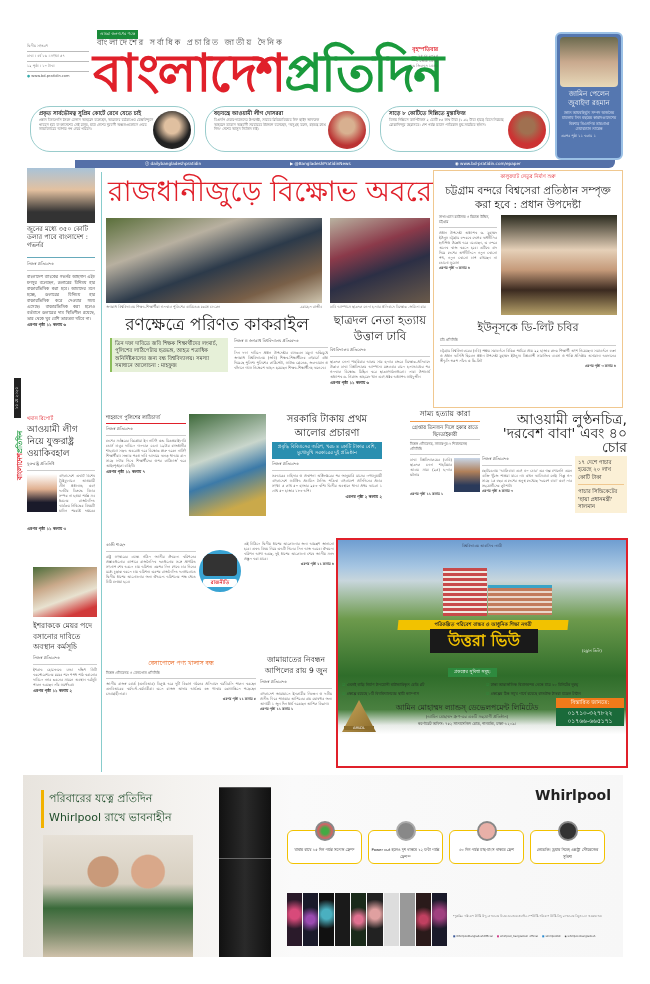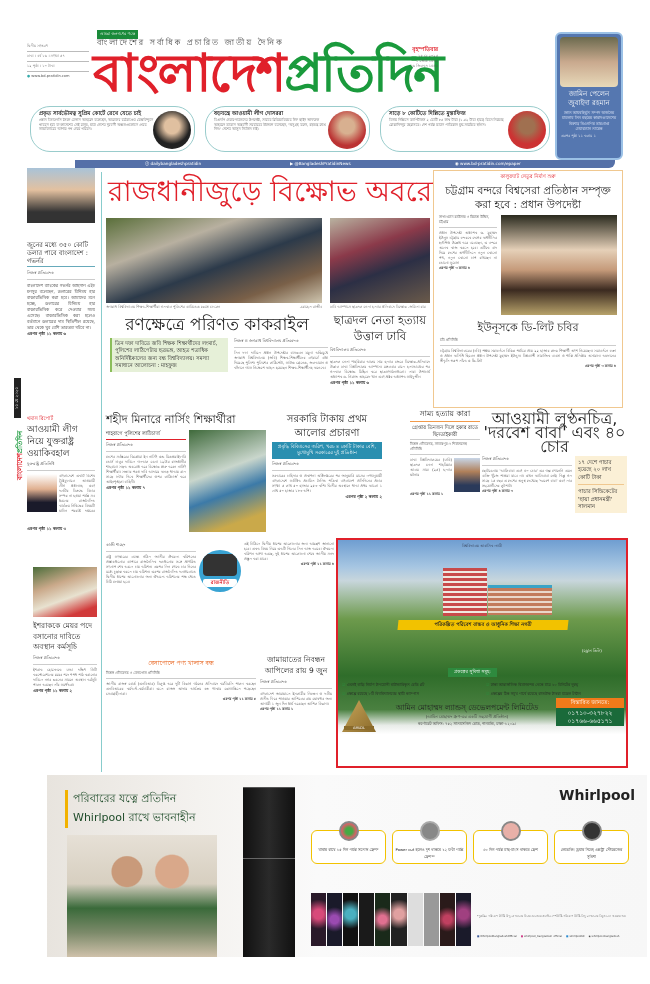--- a/index.html
+++ b/index.html
@@ -62,21 +62,21 @@
 </div>
 
 <div class="abs" style="left:75px;top:160px;width:540px;height:8px;background:#5570a8;border-radius:0 0 6px 0;color:#fff;font-size:4.2px;line-height:8px">
   <span class="abs" style="left:70px"><span>ⓕ </span><span>dailybangladeshpratidin</span></span>
   <span class="abs" style="left:215px"><span>▶ </span><span>@BangladeshPratidinNews</span></span>
   <span class="abs" style="left:380px"><span>◉ </span><span>www.bd-pratidin.com/epaper</span></span>
 </div>
 
 <div class="abs" style="left:27px;top:168px;width:68px">
   <div class="photo" style="height:55px;background:linear-gradient(180deg,#a9c3d8,#e3c1a0 40%,#333 80%)"></div>
-  <div style="font-size:6.5px;line-height:8px;margin-top:18px;border-bottom:1.5px solid #6ab;padding-bottom:1px">জুনের মধ্যে ৩৫০ কোটি ডলার পাবে বাংলাদেশ : গভর্নর</div>
+  <div style="font-size:6.5px;line-height:8px;margin-top:2px;border-bottom:1.5px solid #6ab;padding-bottom:8px">জুনের মধ্যে ৩৫০ কোটি ডলার পাবে বাংলাদেশ : গভর্নর</div>
   <div class="byline" style="margin-top:3px">নিজস্ব প্রতিবেদক</div>
   <div class="body-text">বাংলাদেশ ব্যাংকের গভর্নর আহসান এইচ মনসুর বলেছেন, ডলারের বিনিময় হার বাজারভিত্তিক করা হবে। আমাদের মনে হচ্ছে, ডলারের বিনিময় হার বাজারভিত্তিক করে দেওয়ার সময় এসেছে। বাজারভিত্তিক করা হলেও বর্তমানে ডলারের দাম স্থিতিশীল রয়েছে, তার থেকে খুব বেশি তারতম্য ঘটবে না।</div>
   <div class="cont">এরপর পৃষ্ঠা ১১ কলাম ৬</div>
 </div>
 
 <div class="abs" style="left:14px;top:378px;width:9px;height:140px">
   <div style="background:#222;color:#fff;font-size:4px;writing-mode:vertical-rl;transform:rotate(180deg);height:40px;text-align:center;margin-top:0px">১৫ মে ২০২৫</div>
   <div style="writing-mode:vertical-rl;transform:rotate(180deg);font-size:7px;font-weight:bold;margin-top:6px;height:56px">
     <span style="color:#e0202a">বাংলাদেশ</span><span style="color:#1a9a3c">প্রতিদিন</span>
   </div>
@@ -142,21 +142,20 @@
 
 <div class="abs photo" style="left:33px;top:567px;width:64px;height:50px;background:linear-gradient(160deg,#4b6d3a,#caa98a 35%,#e8e2d0 60%,#d13a3a 85%)"></div>
 <div class="abs" style="left:33px;top:621px;width:64px">
   <div style="font-size:7.3px;line-height:10.5px">ইশরাককে মেয়র পদে বসানোর দাবিতে অবস্থান কর্মসূচি</div>
   <div class="byline" style="margin-top:2px">নিজস্ব প্রতিবেদক</div>
   <div class="body-text" style="font-size:3.6px;line-height:5px">ইশরাক হোসেনকে ঢাকা দক্ষিণ সিটি করপোরেশনের মেয়র পদে শপথ পাঠ করানোর দাবিতে নগর ভবনের সামনে অবস্থান কর্মসূচি পালন করছেন তাঁর সমর্থকরা।</div>
   <div class="cont">এরপর পৃষ্ঠা ১১ কলাম ২</div>
 </div>
 
 <div class="abs" style="left:106px;top:412px;width:160px">
-  <div style="font-size:11.2px;line-height:16px;white-space:nowrap">শহীদ মিনারে নার্সিং শিক্ষার্থীরা</div>
   <div style="display:flex;gap:3px;margin-top:2px">
     <div style="width:80px">
       <div style="font-size:5px;border-bottom:1.5px solid #e0202a;padding-bottom:1px">শাহবাগে পুলিশের লাঠিচার্জ</div>
       <div class="byline" style="margin-top:2px">নিজস্ব প্রতিবেদক</div>
       <div class="body-text" style="font-size:3.6px;line-height:5px">দেশের সর্বস্তরের ডিপ্লোমা ইন নার্সিং এন্ড মিডওয়াইফারি কোর্স চালুর দাবিতে গতকাল বেলা ১২টায় রাজধানীর শাহবাগে সড়ক অবরোধ করে বিক্ষোভ শুরু করেন নার্সিং শিক্ষার্থীরা। সন্ধ্যার পরও দাবি আদায়ে অনড় থাকায় রাত সাড়ে ৮টার দিকে শিক্ষার্থীদের ওপর লাঠিচার্জ করে আইনশৃঙ্খলা বাহিনী।</div>
       <div class="cont">এরপর পৃষ্ঠা ১১ কলাম ৭</div>
     </div>
     <div class="photo" style="flex:1;height:102px;background:linear-gradient(160deg,#3f6a3b,#c9d6cc 40%,#3c7aa8 60%,#caa94a 85%)"></div>
   </div>
 </div>
@@ -174,21 +173,21 @@
   <div style="font-size:5px;line-height:6.5px;text-align:center;margin-top:2px;border-bottom:1px solid #ccc;padding-bottom:2px">গ্রেপ্তার তিনজন দিলে হকার রাতে ছিনতাইকারী</div>
   <div class="byline" style="margin-top:2px;font-size:3.4px">নিজস্ব প্রতিবেদক, সাভারপুর ও শিবালয়সস্থ প্রতিনিধি</div>
   <div style="display:flex;gap:2px">
     <div class="body-text" style="flex:1;font-size:3.6px;line-height:5px">ঢাকা বিশ্ববিদ্যালয়ের (ঢাবি) ছাত্রদল নেতা শাহরিয়ার আলম সাম্য (২৫) হত্যার ঘটনায়</div>
     <div class="photo" style="width:26px;height:34px;background:linear-gradient(180deg,#c8d6e8,#b0805a 40%,#2a3a5a 80%)"></div>
   </div>
   <div class="cont" style="font-size:3.4px">এরপর পৃষ্ঠা ১১ কলাম ১</div>
 </div>
 
 <div class="abs" style="left:482px;top:412px;width:145px">
-  <div style="font-size:16px;line-height:14px;text-align:center">আওয়ামী লুণ্ঠনচিত্র, 'দরবেশ বাবা' এবং ৪০ চোর</div>
+  <div style="font-size:14px;line-height:14px;text-align:right">আওয়ামী লুণ্ঠনচিত্র, 'দরবেশ বাবা' এবং ৪০ চোর</div>
   <div style="display:flex;gap:3px;margin-top:2px">
     <div style="flex:1">
       <div class="byline">নিজস্ব প্রতিবেদক</div>
       <div class="body-text" style="font-size:3.6px;line-height:5px">ছোটবেলায় 'আলিবাবা এবং ৪০ চোর' এর গল্প শোনেনি এমন ব্যক্তি খুঁজে পাওয়া যাবে না। এখন আলিবাবা নেই। কিন্তু গত সাড়ে ১৫ বছর এ দেশের অনুস্থ দেখেছে 'দরবেশ বাবা' এবং তার সহযোগীদের লুটপাট।</div>
       <div class="cont" style="font-size:3.4px">এরপর পৃষ্ঠা ৪ কলাম ৩</div>
     </div>
     <div style="width:52px;background:#fbf0d6;padding:3px">
       <div style="font-size:5.4px;line-height:7.4px;border-bottom:1.5px solid #f0c890;padding-bottom:3px">১৭ দেশে পাচার হয়েছে ২০ লাখ কোটি টাকা</div>
       <div style="font-size:5.4px;line-height:7.4px;padding-top:3px">পাচার সিন্ডিকেটের 'ছায়া প্রধানমন্ত্রী' সালমান</div>
     </div>
@@ -224,20 +223,21 @@
   <div class="byline" style="margin-top:3px">নিজস্ব প্রতিবেদক</div>
   <div class="body-text" style="font-size:3.6px;line-height:5px">বাংলাদেশ জামায়াতে ইসলামীর নিবন্ধন ও দলীয় প্রতীক ফিরে পাওয়ার আপিলের রায় ঘোষণার জন্য আগামী ১ জুন দিন ধার্য করেছেন আপিল বিভাগ।</div>
   <div class="cont" style="font-size:3.4px">এরপর পৃষ্ঠা ১১ কলাম ১</div>
 </div>
 
 <div class="abs" style="left:336px;top:538px;width:292px;height:230px;border:2px solid #e0202a;overflow:hidden;background:linear-gradient(180deg,#6f9ed1 0%,#a7c6e2 12%,#c8d6dc 18%,#6d9a4c 35%,#2f6d2a 60%,#4a8040 75%,#e8ece8 82%,#fff 86%)">
   <div style="text-align:center;color:#223;font-size:3.6px;margin-top:3px">বিশ্ববিদ্যালয় আবাসিক নগরী</div>
   <div class="abs" style="left:105px;top:28px;width:44px;height:48px;background:repeating-linear-gradient(180deg,#c84a4a 0 3px,#f0e8e0 3px 5px)"></div>
   <div class="abs" style="left:150px;top:45px;width:64px;height:30px;background:repeating-linear-gradient(180deg,#c27a5a 0 3px,#e9d7c9 3px 5px);border-top:3px solid #3aa3c6"></div>
   <div class="abs" style="left:60px;top:80px;width:170px;background:#f2c200;color:#222;font-size:5px;text-align:center;font-weight:bold;padding:1px 0;transform:skew(-6deg)">পরিকল্পিত পরিবেশ বান্ধব ও আধুনিক শিক্ষা নগরী</div>
+  <div class="abs" style="left:92px;top:89px;width:108px;background:#1a1a1a;color:#f2c200;font-size:16px;line-height:24px;text-align:center;font-weight:bold">উত্তরা ভিউ</div>
   <div class="abs" style="left:244px;top:108px;color:#fff;font-size:4px">(ড্রোন ভিউ)</div>
   <div class="abs" style="left:110px;top:128px;background:#2e8a3e;color:#fff;font-size:4.5px;padding:1px 6px">প্রকল্পের সুবিধা সমূহ:</div>
   <div class="abs" style="left:4px;top:142px;width:284px;display:grid;grid-template-columns:1fr 1fr;gap:2px 4px;font-size:3.8px;color:#222">
     <div><span style="color:#2e8a3e">☑ </span><span>এখনই বাড়ি নির্মাণ উপযোগী বাউন্ডারিকৃত রেডি প্লট</span></div>
     <div><span style="color:#2e8a3e">☑ </span><span>ঢাকা আন্তর্জাতিক বিমানবন্দর থেকে মাত্র ১০ মিনিটের দূরত্ব</span></div>
     <div><span style="color:#2e8a3e">☑ </span><span>প্রকল্পে রয়েছে ৮টি বিশ্ববিদ্যালয়ের স্থায়ী ক্যাম্পাস</span></div>
     <div><span style="color:#2e8a3e">☑ </span><span>প্রকল্পের ঠিক সমুখ পার্শ্বে রয়েছে রাজউক উত্তরা মডেল টাউন</span></div>
   </div>
   <div class="abs" style="left:4px;top:160px;width:34px;height:32px;background:linear-gradient(135deg,#c9a65a,#8a6a2a);clip-path:polygon(50% 0,100% 100%,0 100%);"></div>
   <div class="abs" style="left:6px;top:186px;width:30px;color:#fff;font-size:3.5px;text-align:center;background:#8a6a2a">AMLDL</div>
@@ -248,21 +248,21 @@
   </div>
   <div class="abs" style="left:218px;top:158px;width:68px">
     <div style="background:#f07a1a;color:#fff;font-size:5.5px;text-align:center;padding:1px">বিস্তারিত জানতে:</div>
     <div style="background:#1a6a3a;color:#fff;font-size:6px;line-height:8px;text-align:center;padding:1px">
       <div>০১৭১০-৩২৭৮২২</div>
       <div>০১৭৬৬-৬৬৫১৭১</div>
     </div>
   </div>
 </div>
 
-<div class="abs" style="left:47px;top:775px;width:600px;height:182px;background:linear-gradient(90deg,#e8e4de 0%,#f4f2ef 25%,#fafafa 45%,#f7f7f7 100%)">
+<div class="abs" style="left:23px;top:775px;width:600px;height:182px;background:linear-gradient(90deg,#e8e4de 0%,#f4f2ef 25%,#fafafa 45%,#f7f7f7 100%)">
   <div class="abs" style="left:18px;top:15px;border-left:3px solid #f2b200;padding-left:5px">
     <div style="font-size:11px;color:#1f4c2a">পরিবারের যত্নে প্রতিদিন</div>
     <div style="font-size:11px;color:#1f4c2a;font-weight:normal">Whirlpool রাখে ভাবনাহীন</div>
   </div>
   <div class="abs photo" style="left:20px;top:60px;width:150px;height:122px;background:radial-gradient(circle at 40% 30%,#c99a7a 12%,transparent 13%),radial-gradient(circle at 70% 30%,#d9a88a 12%,transparent 13%),linear-gradient(180deg,#e6e0d6 0%,#d7cfc0 40%,#3a6a3a 60%,#7c8a6a 80%,#cfc1aa)"></div>
   <div class="abs" style="left:196px;top:12px;width:52px;height:170px;background:linear-gradient(90deg,#111,#2a2a2a 50%,#111);border-top:1px solid #555">
     <div style="position:absolute;left:0;right:0;top:70px;height:1px;background:#666"></div>
   </div>
   <div class="abs" style="left:512px;top:12px;font-size:14px;font-weight:bold;color:#222">Whirlpool</div>
   <div class="abs" style="left:264px;top:55px;width:318px;display:flex;gap:6px">

